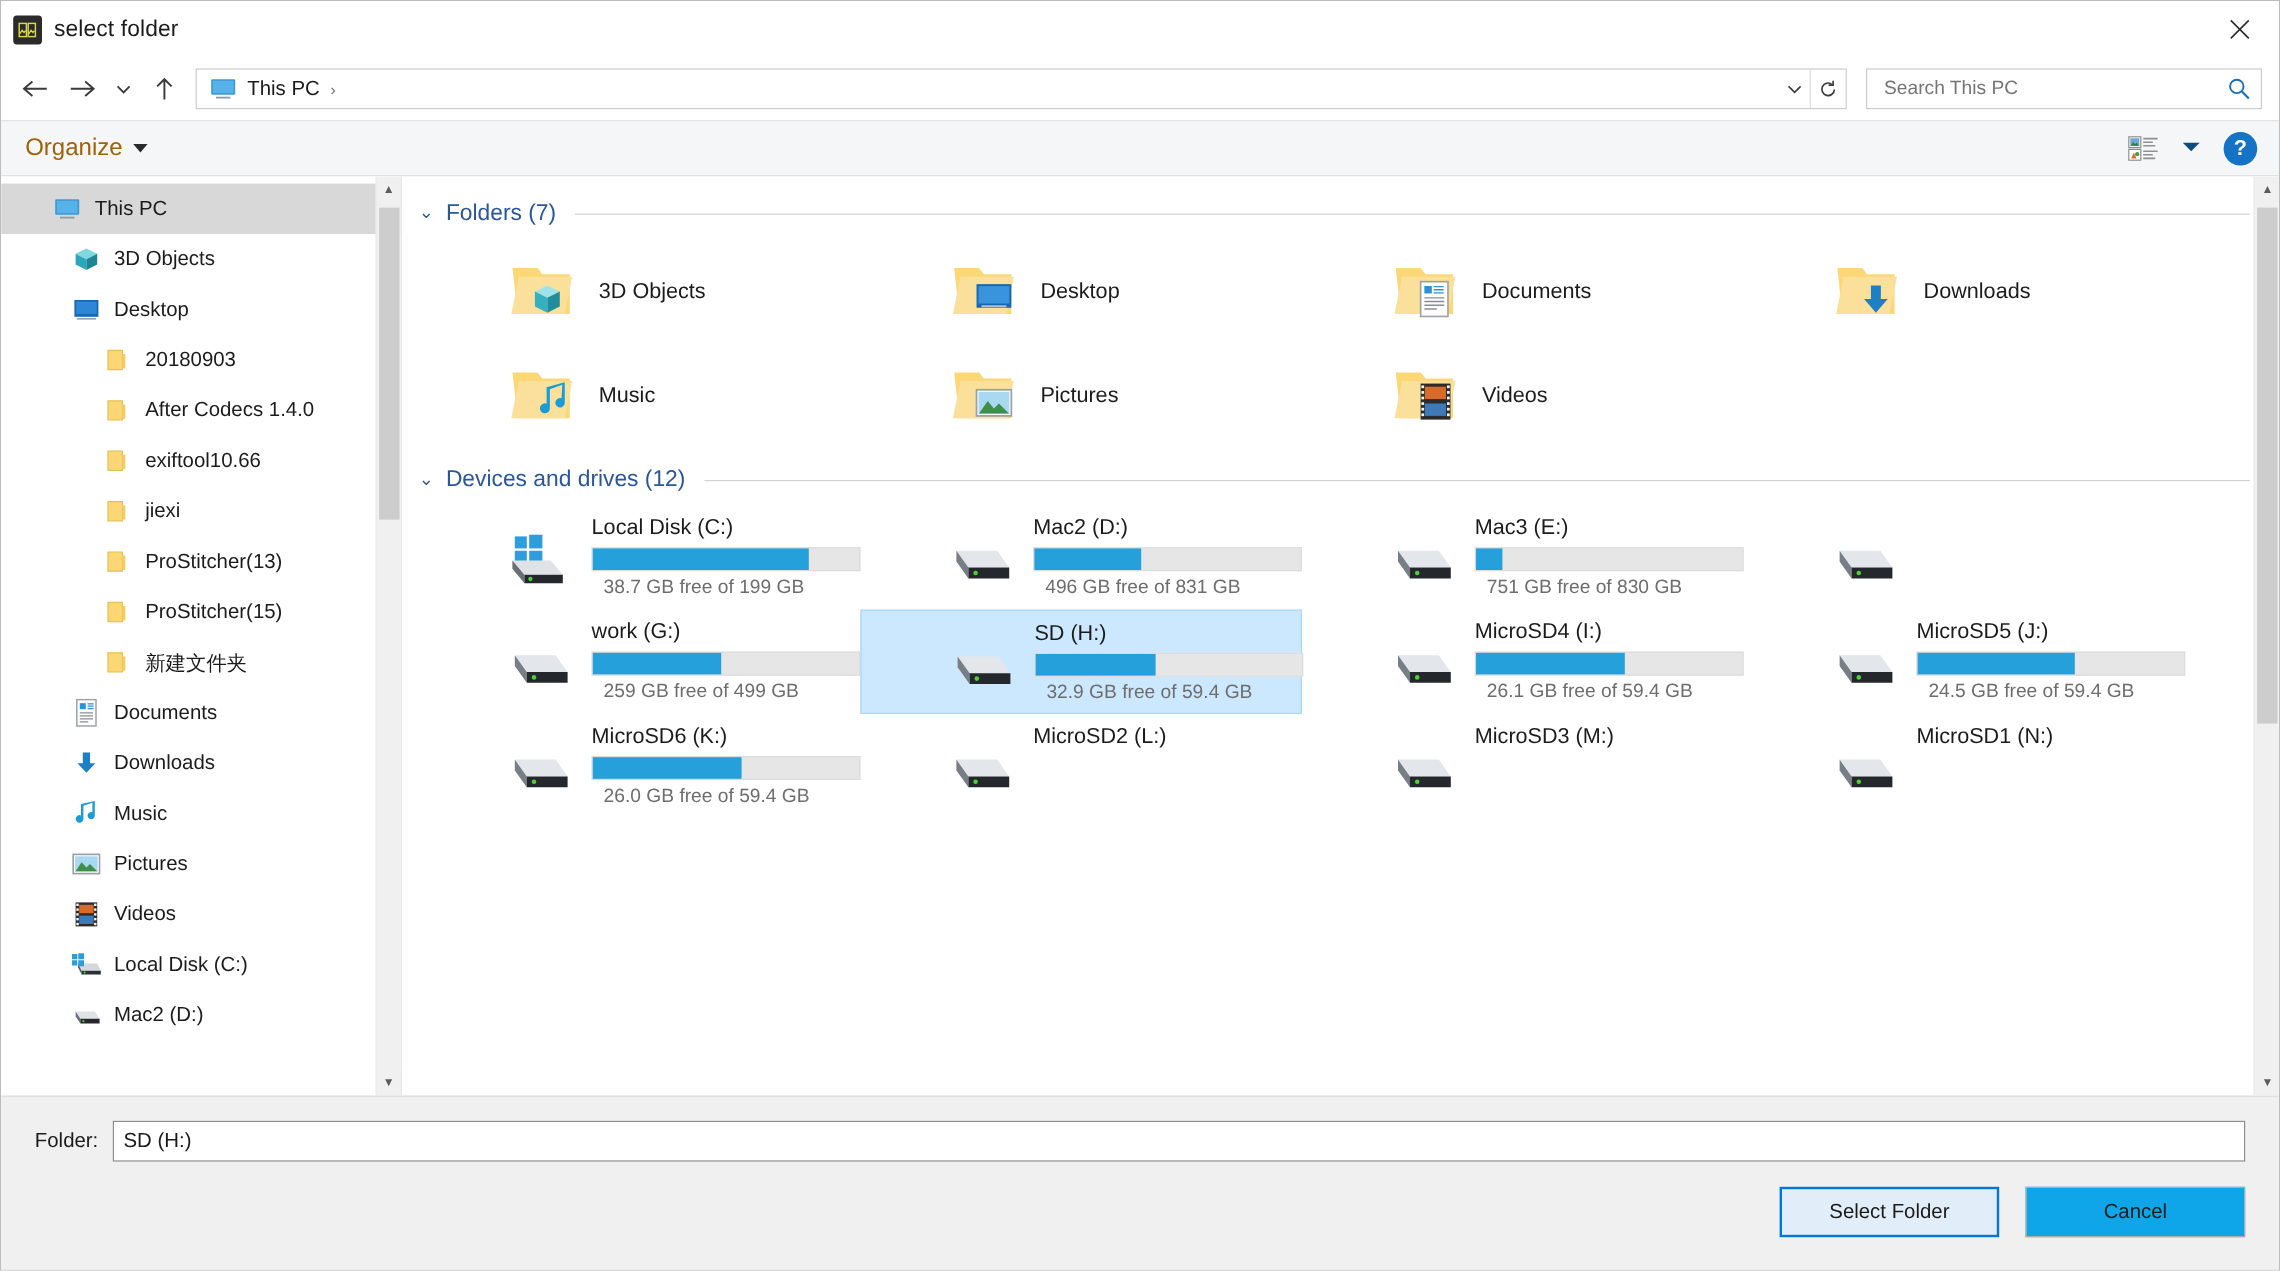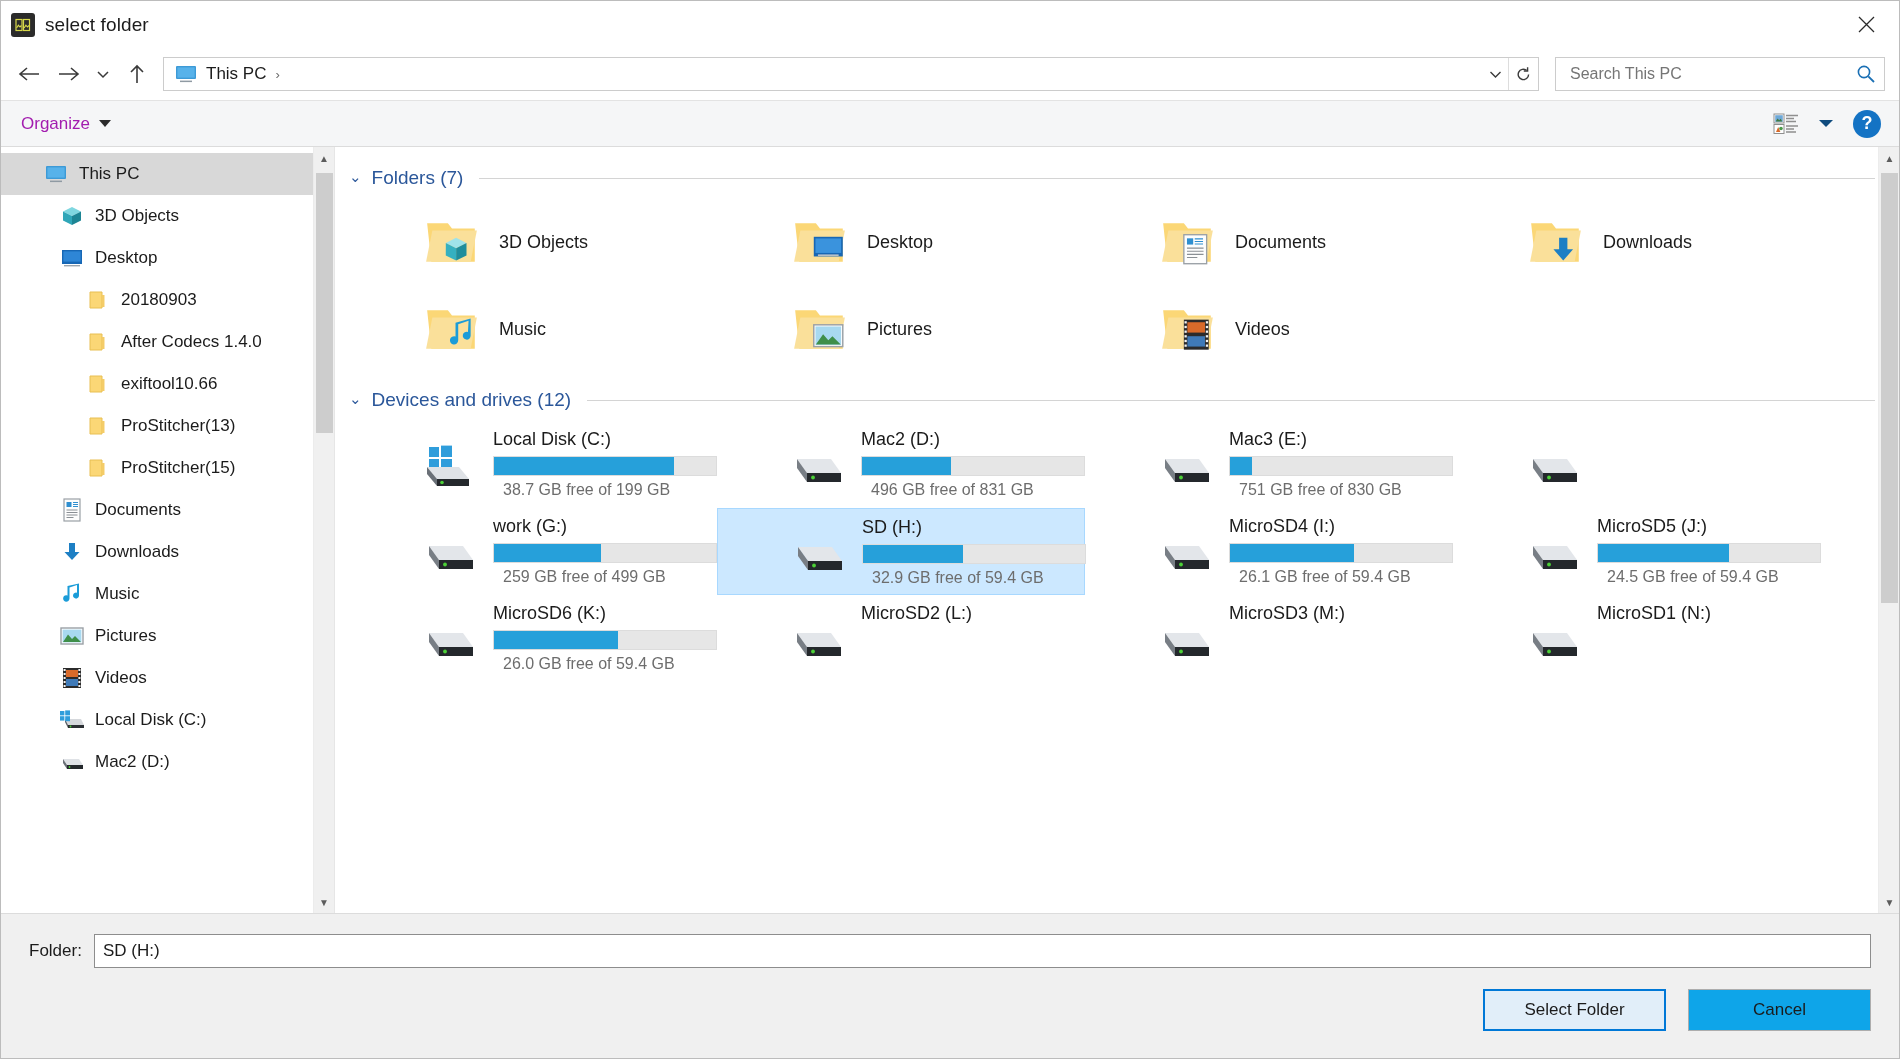--- a/index.html
+++ b/index.html
@@ -110,21 +110,21 @@
   .toolbar {
     height: 47px; min-height: 47px;
     background: #f5f6f7;
     border-top: 1px solid #e3e3e3;
     border-bottom: 1px solid #dcdcdc;
     display: flex; align-items: center;
     padding: 0 18px 0 20px;
     position: relative;
   }
   .organize {
-    font-size: 17px; color: #a21caf;
+    font-size: 20px; color: #a16207;
     display: flex; align-items: center; gap: 9px;
   }
   .caret-dn {
     width: 0; height: 0;
     border-left: 6px solid transparent;
     border-right: 6px solid transparent;
     border-top: 7px solid #2b2b2b;
   }
   .toolbar-right {
     margin-left: auto; display: flex; align-items: center; gap: 18px;
@@ -464,31 +464,51 @@
             <span>exiftool10.66</span>
           </div>
           <div class="tree-item d2">
             <span class="ico">
               <svg width="22" height="20" viewBox="0 0 22 20">
                 <path d="M3 2 h12 v16 h-12 z" fill="#fbd776"></path>
                 <path d="M3 2 h12 v16 h-12 z" fill="none" stroke="#e8bf53" stroke-width="1"></path>
                 <path d="M15 5 h2.5 v12 h-2.5 z" fill="#f4cc68"></path>
               </svg>
             </span>
-            <span>ProStitcher(13)</span>
+            <span>jiexi</span>
           </div>
           <div class="tree-item d2">
             <span class="ico">
               <svg width="22" height="20" viewBox="0 0 22 20">
                 <path d="M3 2 h12 v16 h-12 z" fill="#fbd776"></path>
                 <path d="M3 2 h12 v16 h-12 z" fill="none" stroke="#e8bf53" stroke-width="1"></path>
                 <path d="M15 5 h2.5 v12 h-2.5 z" fill="#f4cc68"></path>
               </svg>
             </span>
+            <span>ProStitcher(13)</span>
+          </div>
+          <div class="tree-item d2">
+            <span class="ico">
+              <svg width="22" height="20" viewBox="0 0 22 20">
+                <path d="M3 2 h12 v16 h-12 z" fill="#fbd776"></path>
+                <path d="M3 2 h12 v16 h-12 z" fill="none" stroke="#e8bf53" stroke-width="1"></path>
+                <path d="M15 5 h2.5 v12 h-2.5 z" fill="#f4cc68"></path>
+              </svg>
+            </span>
             <span>ProStitcher(15)</span>
+          </div>
+          <div class="tree-item d2">
+            <span class="ico">
+              <svg width="22" height="20" viewBox="0 0 22 20">
+                <path d="M3 2 h12 v16 h-12 z" fill="#fbd776"></path>
+                <path d="M3 2 h12 v16 h-12 z" fill="none" stroke="#e8bf53" stroke-width="1"></path>
+                <path d="M15 5 h2.5 v12 h-2.5 z" fill="#f4cc68"></path>
+              </svg>
+            </span>
+            <span>新建文件夹</span>
           </div>
           <div class="tree-item d1">
             <span class="ico">
               <svg width="20" height="24" viewBox="0 0 20 24">
                 <rect x="2" y="1" width="16" height="22" fill="#fdfdfd" stroke="#9aa0a6" stroke-width="1.2"></rect>
                 <rect x="4.5" y="4" width="5" height="5" fill="#2f8fd0"></rect>
                 <path d="M11 4.5 h5 M11 6.5 h5 M11 8.5 h5" stroke="#2f8fd0" stroke-width="1"></path>
                 <path d="M4.5 12 h11 M4.5 14.5 h11 M4.5 17 h11 M4.5 19.5 h7" stroke="#8a8f94" stroke-width="1"></path>
               </svg>
             </span>

